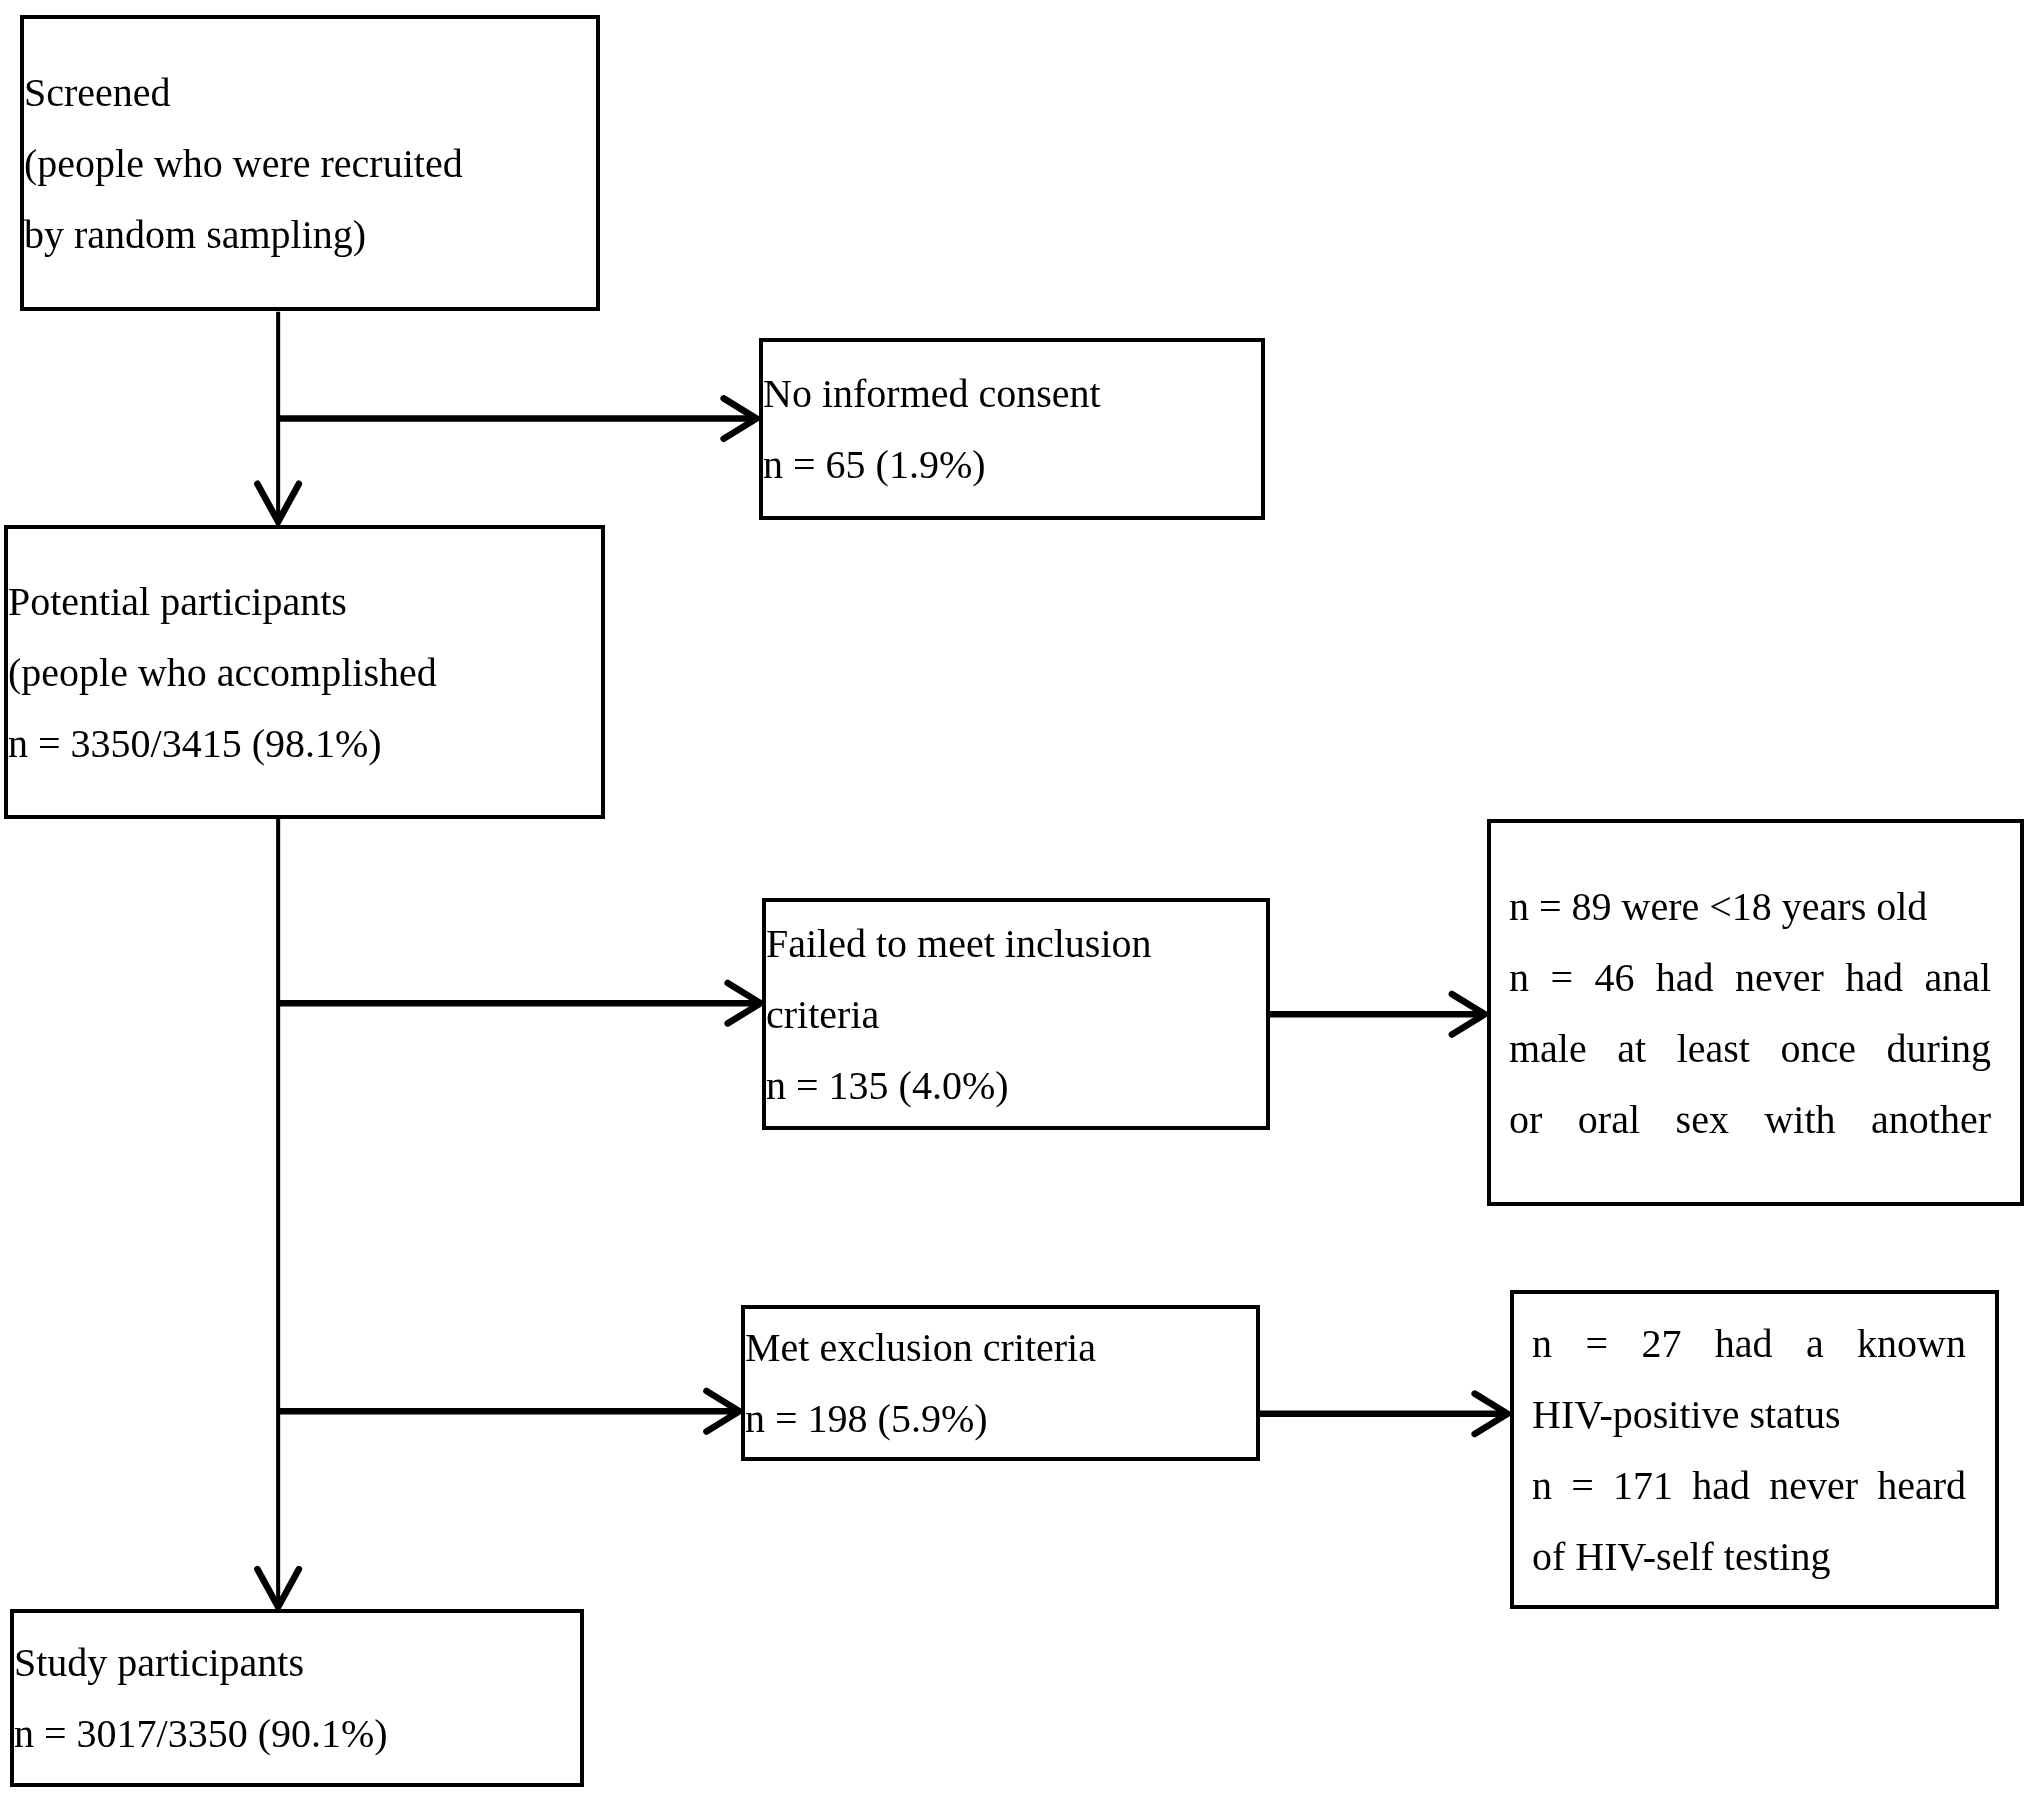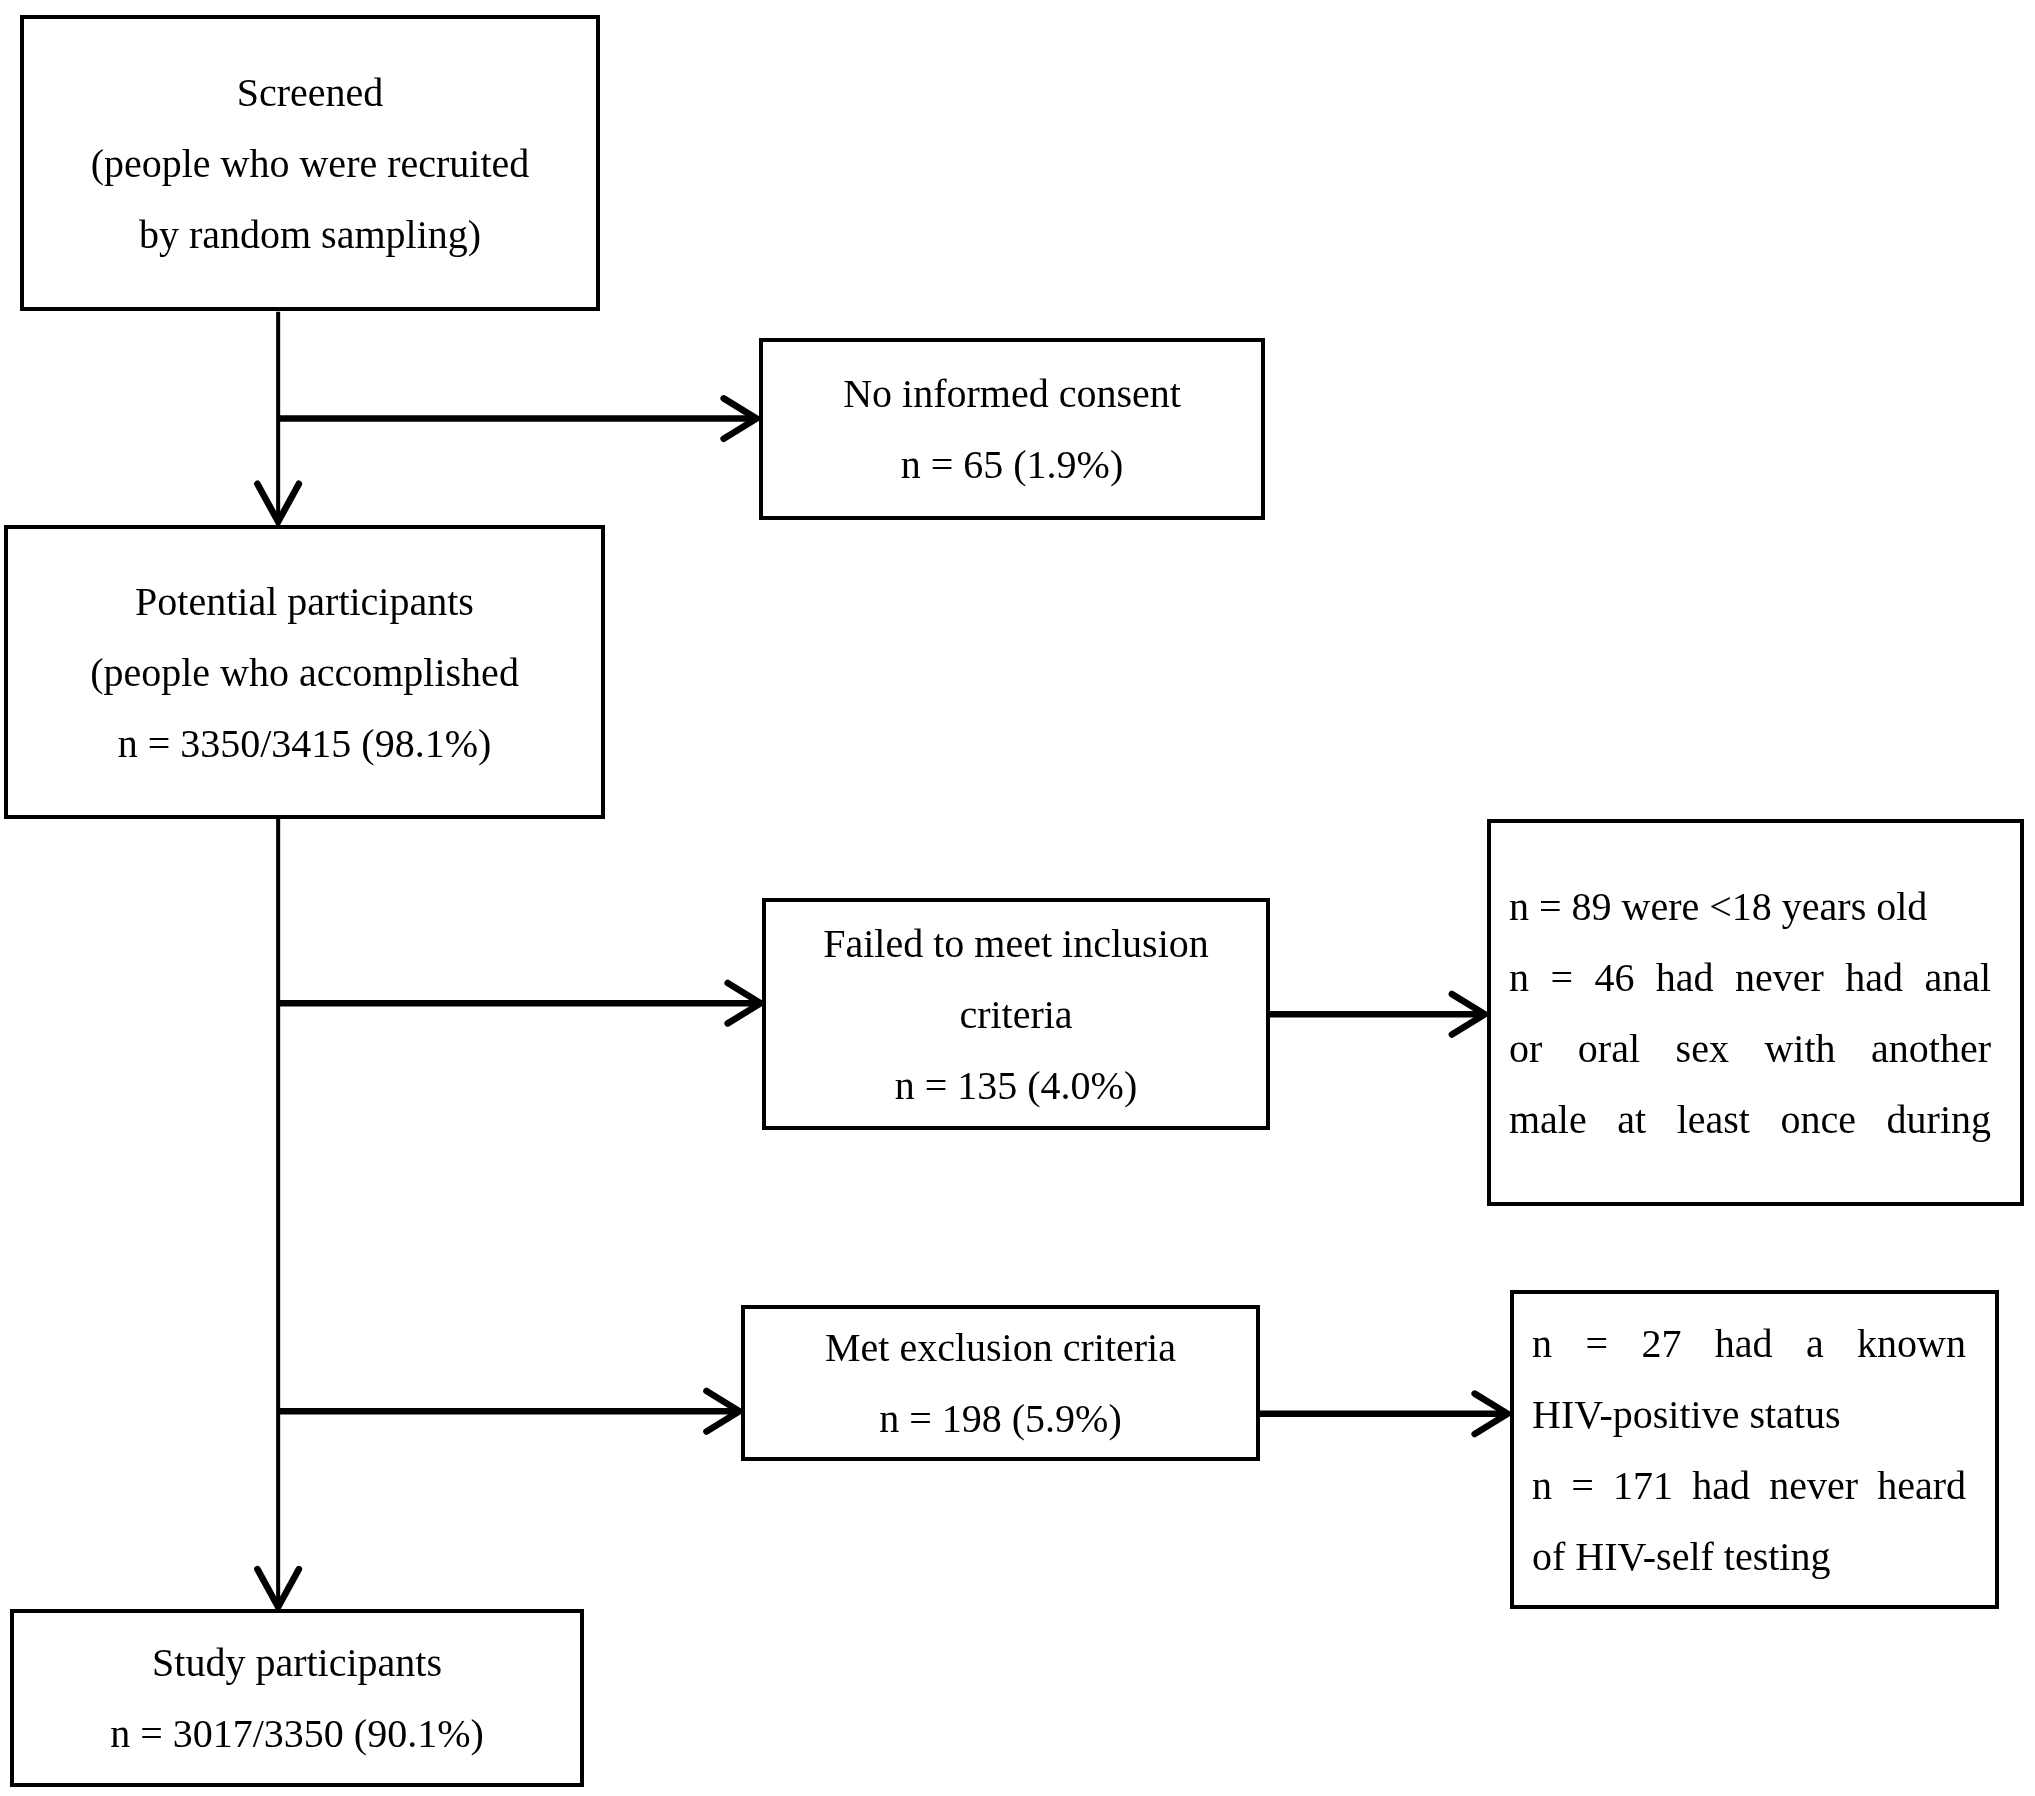--- a/index.html
+++ b/index.html
@@ -19,21 +19,21 @@
     position: absolute;
     box-sizing: border-box;
     background: #ffffff;
     border: 4.6px solid #000000;
     display: flex;
     flex-direction: column;
     justify-content: center;
     font-size: 40px;
     line-height: 71px;
   }
-  .center .ln { text-align: center; }
+  .center .ln { text-align: left; }
   .leftpad { padding-left: 18px; padding-right: 29px; }
   .ln { display: block; white-space: nowrap; }
   .leftpad .ln { white-space: normal; text-align: left; }
   .leftpad .ln.j {
     text-align: justify;
     text-align-last: justify;
     -moz-text-align-last: justify;
   }
   #connectors {
     position: absolute;
@@ -100,22 +100,22 @@
 
   <div class="box center" id="b-failed">
     <div class="ln">Failed to meet inclusion</div>
     <div class="ln">criteria</div>
     <div class="ln">n = 135 (4.0%)</div>
   </div>
 
   <div class="box leftpad" id="b-incl-detail">
     <div class="ln">n = 89 were &lt;18 years old</div>
     <div class="ln j">n = 46 had never had anal</div>
+    <div class="ln j">male at least once during</div>
     <div class="ln j">or oral sex with another</div>
-    <div class="ln j">male at least once during</div>
   </div>
 
   <div class="box center" id="b-met-exclusion">
     <div class="ln">Met exclusion criteria</div>
     <div class="ln">n = 198 (5.9%)</div>
   </div>
 
   <div class="box leftpad" id="b-excl-detail">
     <div class="ln j">n = 27 had a known</div>
     <div class="ln">HIV-positive status</div>

